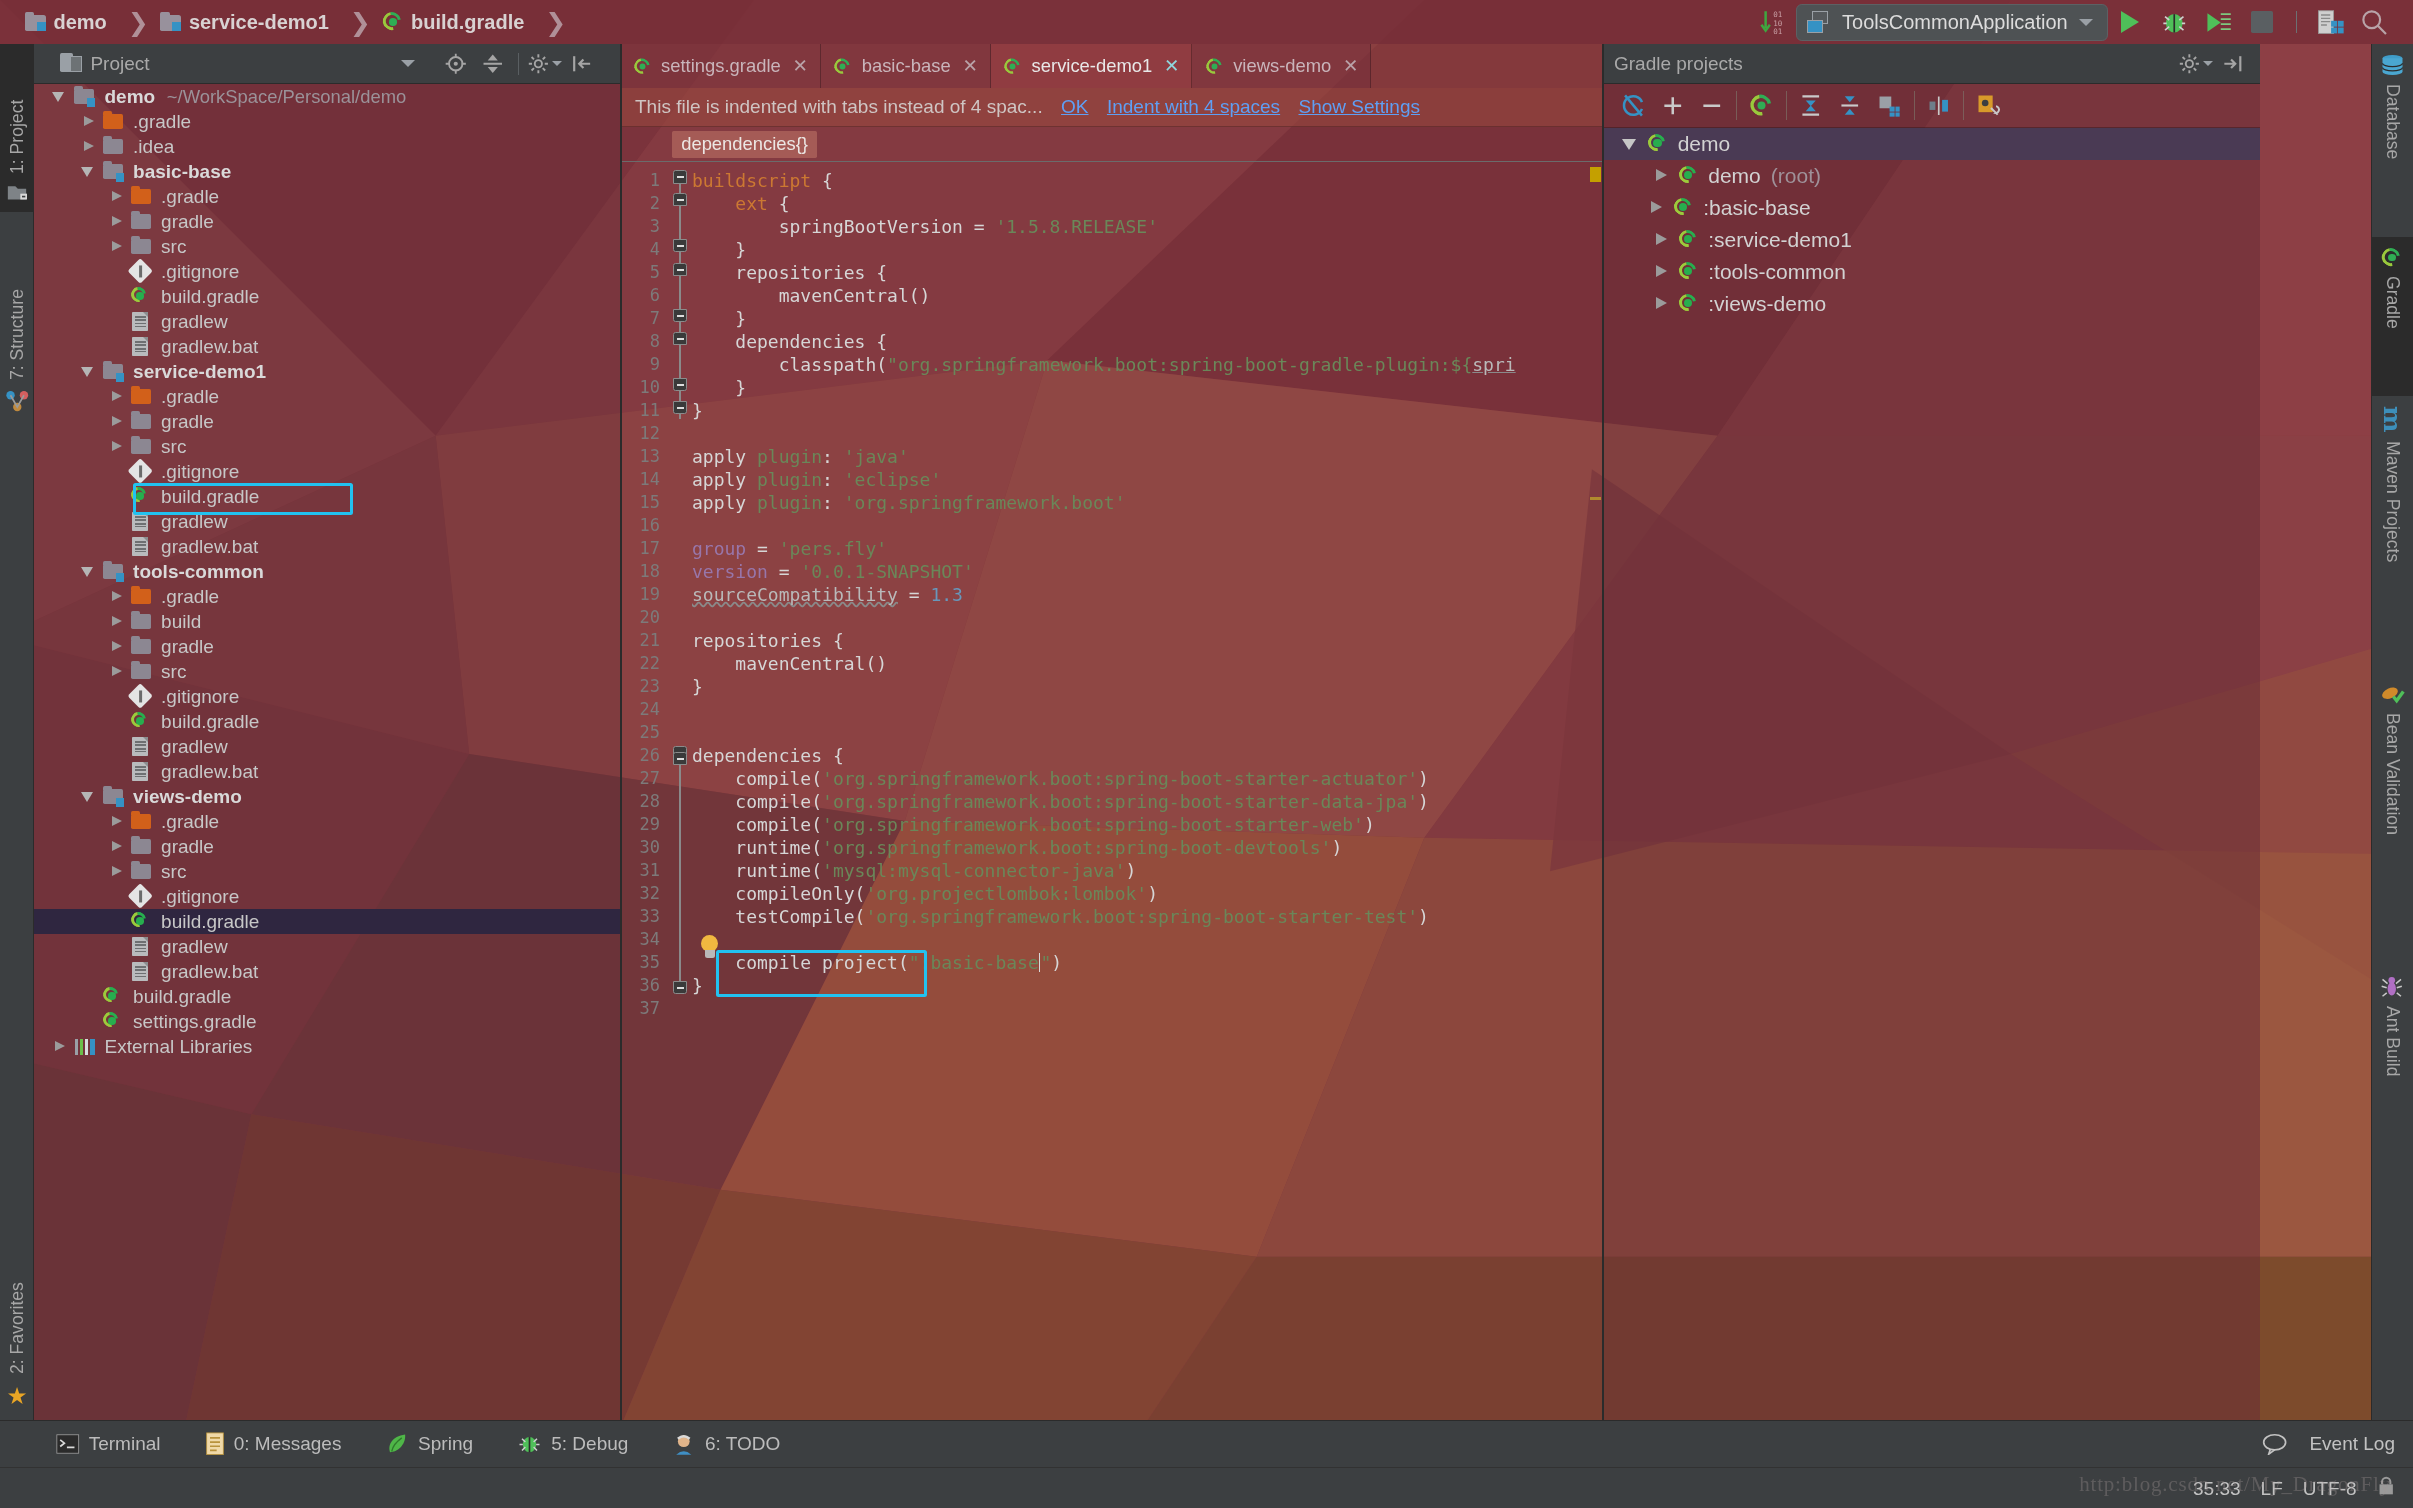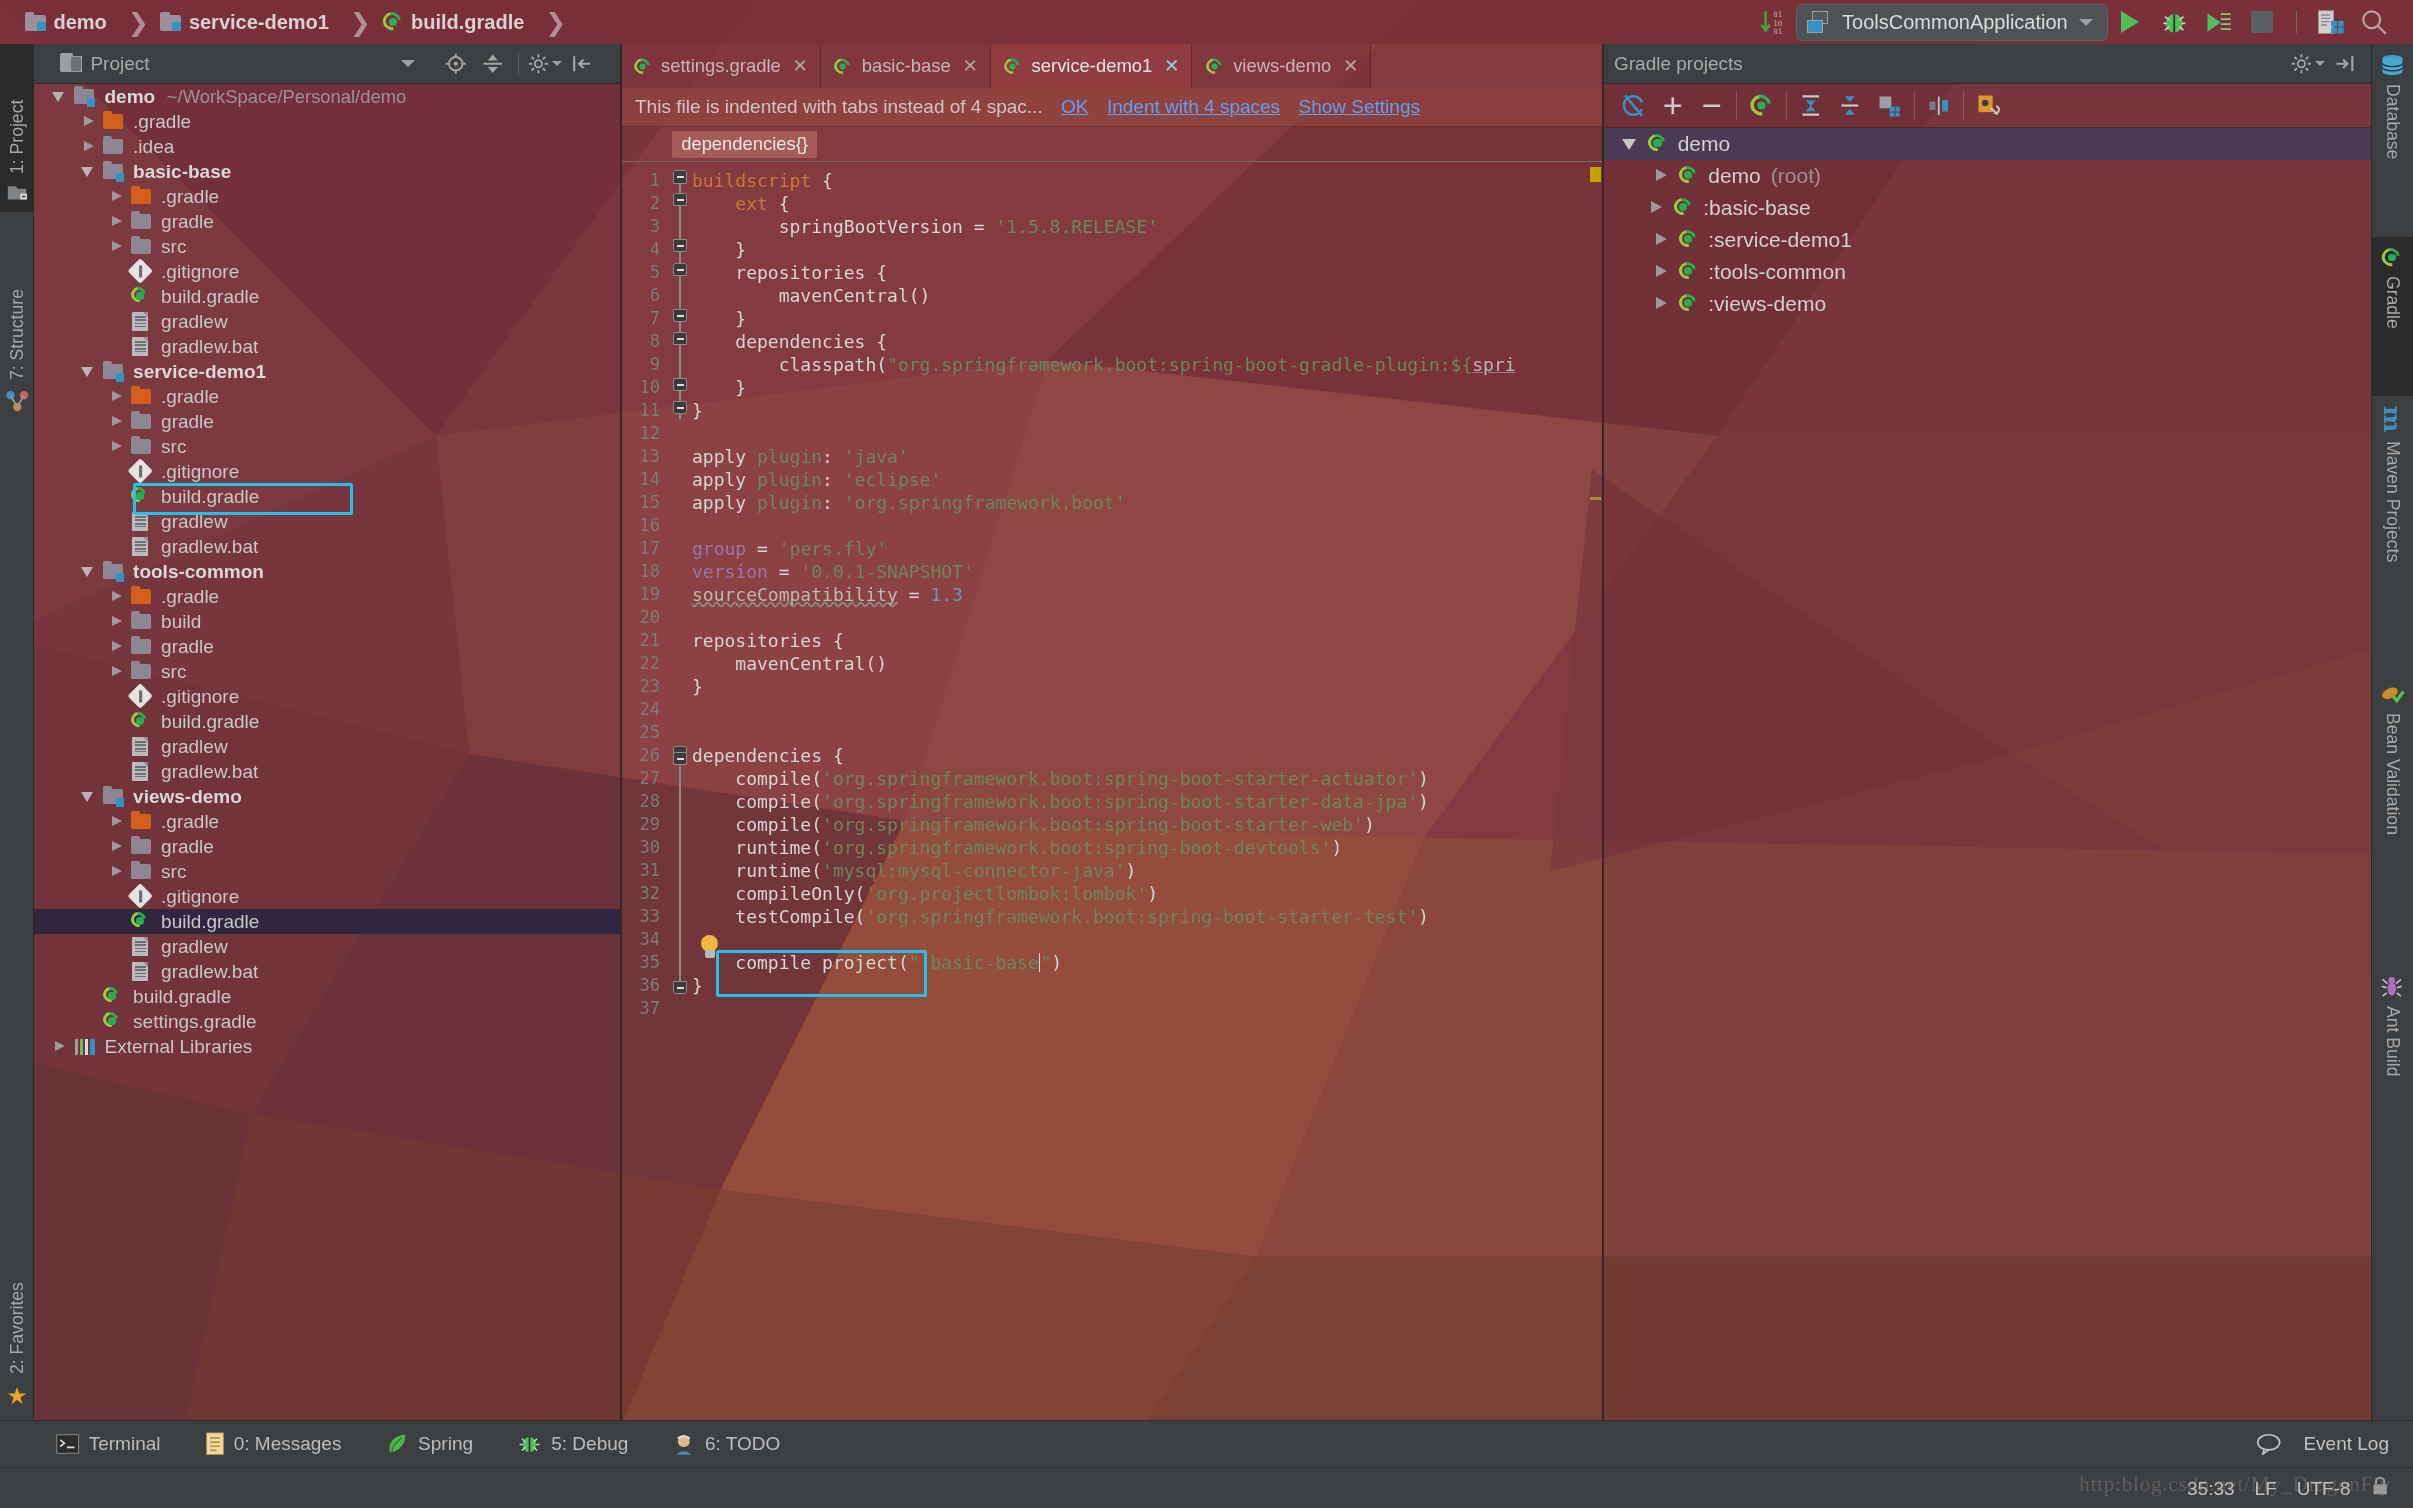--- a/index.html
+++ b/index.html
@@ -159,21 +159,21 @@
   .squig{ text-decoration:underline wavy #8a8a8a; text-decoration-skip-ink:none;}
   .bulb{ position:absolute; width:22px; height:27px; }
   .bulb b{position:absolute;left:2.5px;top:0;width:17px;height:17px;border-radius:50%;background:#f0b840;}
   .bulb s{position:absolute;left:5.9px;top:15px;width:10px;height:8.4px;background:#b9b9b9;border-radius:0 0 2.5px 2.5px;}
   .caret{ display:inline-block; width:1.7px; height:19px; background:#d8d8d8; vertical-align:-3.4px;}
   #scrollmark{ position:absolute; right:0; top:0; width:15px; height:100%;}
   .mk{ position:absolute; right:1.7px; width:11.7px; height:15px;}
 
   
   #gradlepanel{
-    position:absolute; left:1604px; top:44px; width:768px; height:1376px; z-index:4;
+    position:absolute; left:1604px; top:44px; width:656px; height:1376px; z-index:4;
     background:rgba(105,45,55,0.55); overflow:hidden;
   }
   #gradlepanel .panelhead{ padding:0 10px;}
   #gtoolbar{ height:44px; display:flex; align-items:center; padding-left:10px; gap:0px;
     border-bottom:0.8px solid rgba(40,18,22,.4);}
   .gt{ width:39px;height:39px; display:flex;align-items:center;justify-content:center;}
   .gdot{ width:0.8px;height:28.5px;background:#7d6f66; margin:0 5px; opacity:.7;}
   .grow{ height:32px; display:flex; align-items:center; font-size:21px; color:#d2d2d2; padding-left:18.4px;}
   .grow.sel{ background:#4a3a54; }
   .grow .arrow{ width:18.4px; flex:0 0 18.4px; height:18.4px; position:relative; margin-right:6.7px;}
@@ -201,21 +201,21 @@
   
   #bottombar{
     position:absolute; left:0; top:1420px; width:2413px; height:47px; z-index:6;
     background:#3c3f41; border-top:0.8px solid #2b2b2b; display:flex; align-items:center;
   }
   .bb{ display:flex; align-items:center; gap:9.2px; font-size:19px; color:#bcbcbc; padding:0 22px;}
   #statusbar{
     position:absolute; left:0; top:1467px; width:2413px; height:42px; z-index:6;
     background:#3c3f41; border-top:0.8px solid #323232; display:flex; align-items:center;
   }
-  .sb-right{ margin-left:auto; display:flex; align-items:center; gap:20px; padding-right:24px;
+  .sb-right{ margin-left:auto; display:flex; align-items:center; gap:20px; padding-right:18px;
     font-size:19px; color:#c2c2c2;}
   #watermark{
     position:absolute; right:22px; top:1472px; z-index:7; color:rgba(160,150,150,0.34);
     font-family:"Liberation Serif", serif; font-size:21px; letter-spacing:0.8px;
   }
   
   .vline{ position:absolute; top:44px; width:1.7px; height:1376px; background:#2b2b2b; z-index:6;}
 </style>
 </head>
 <body>

